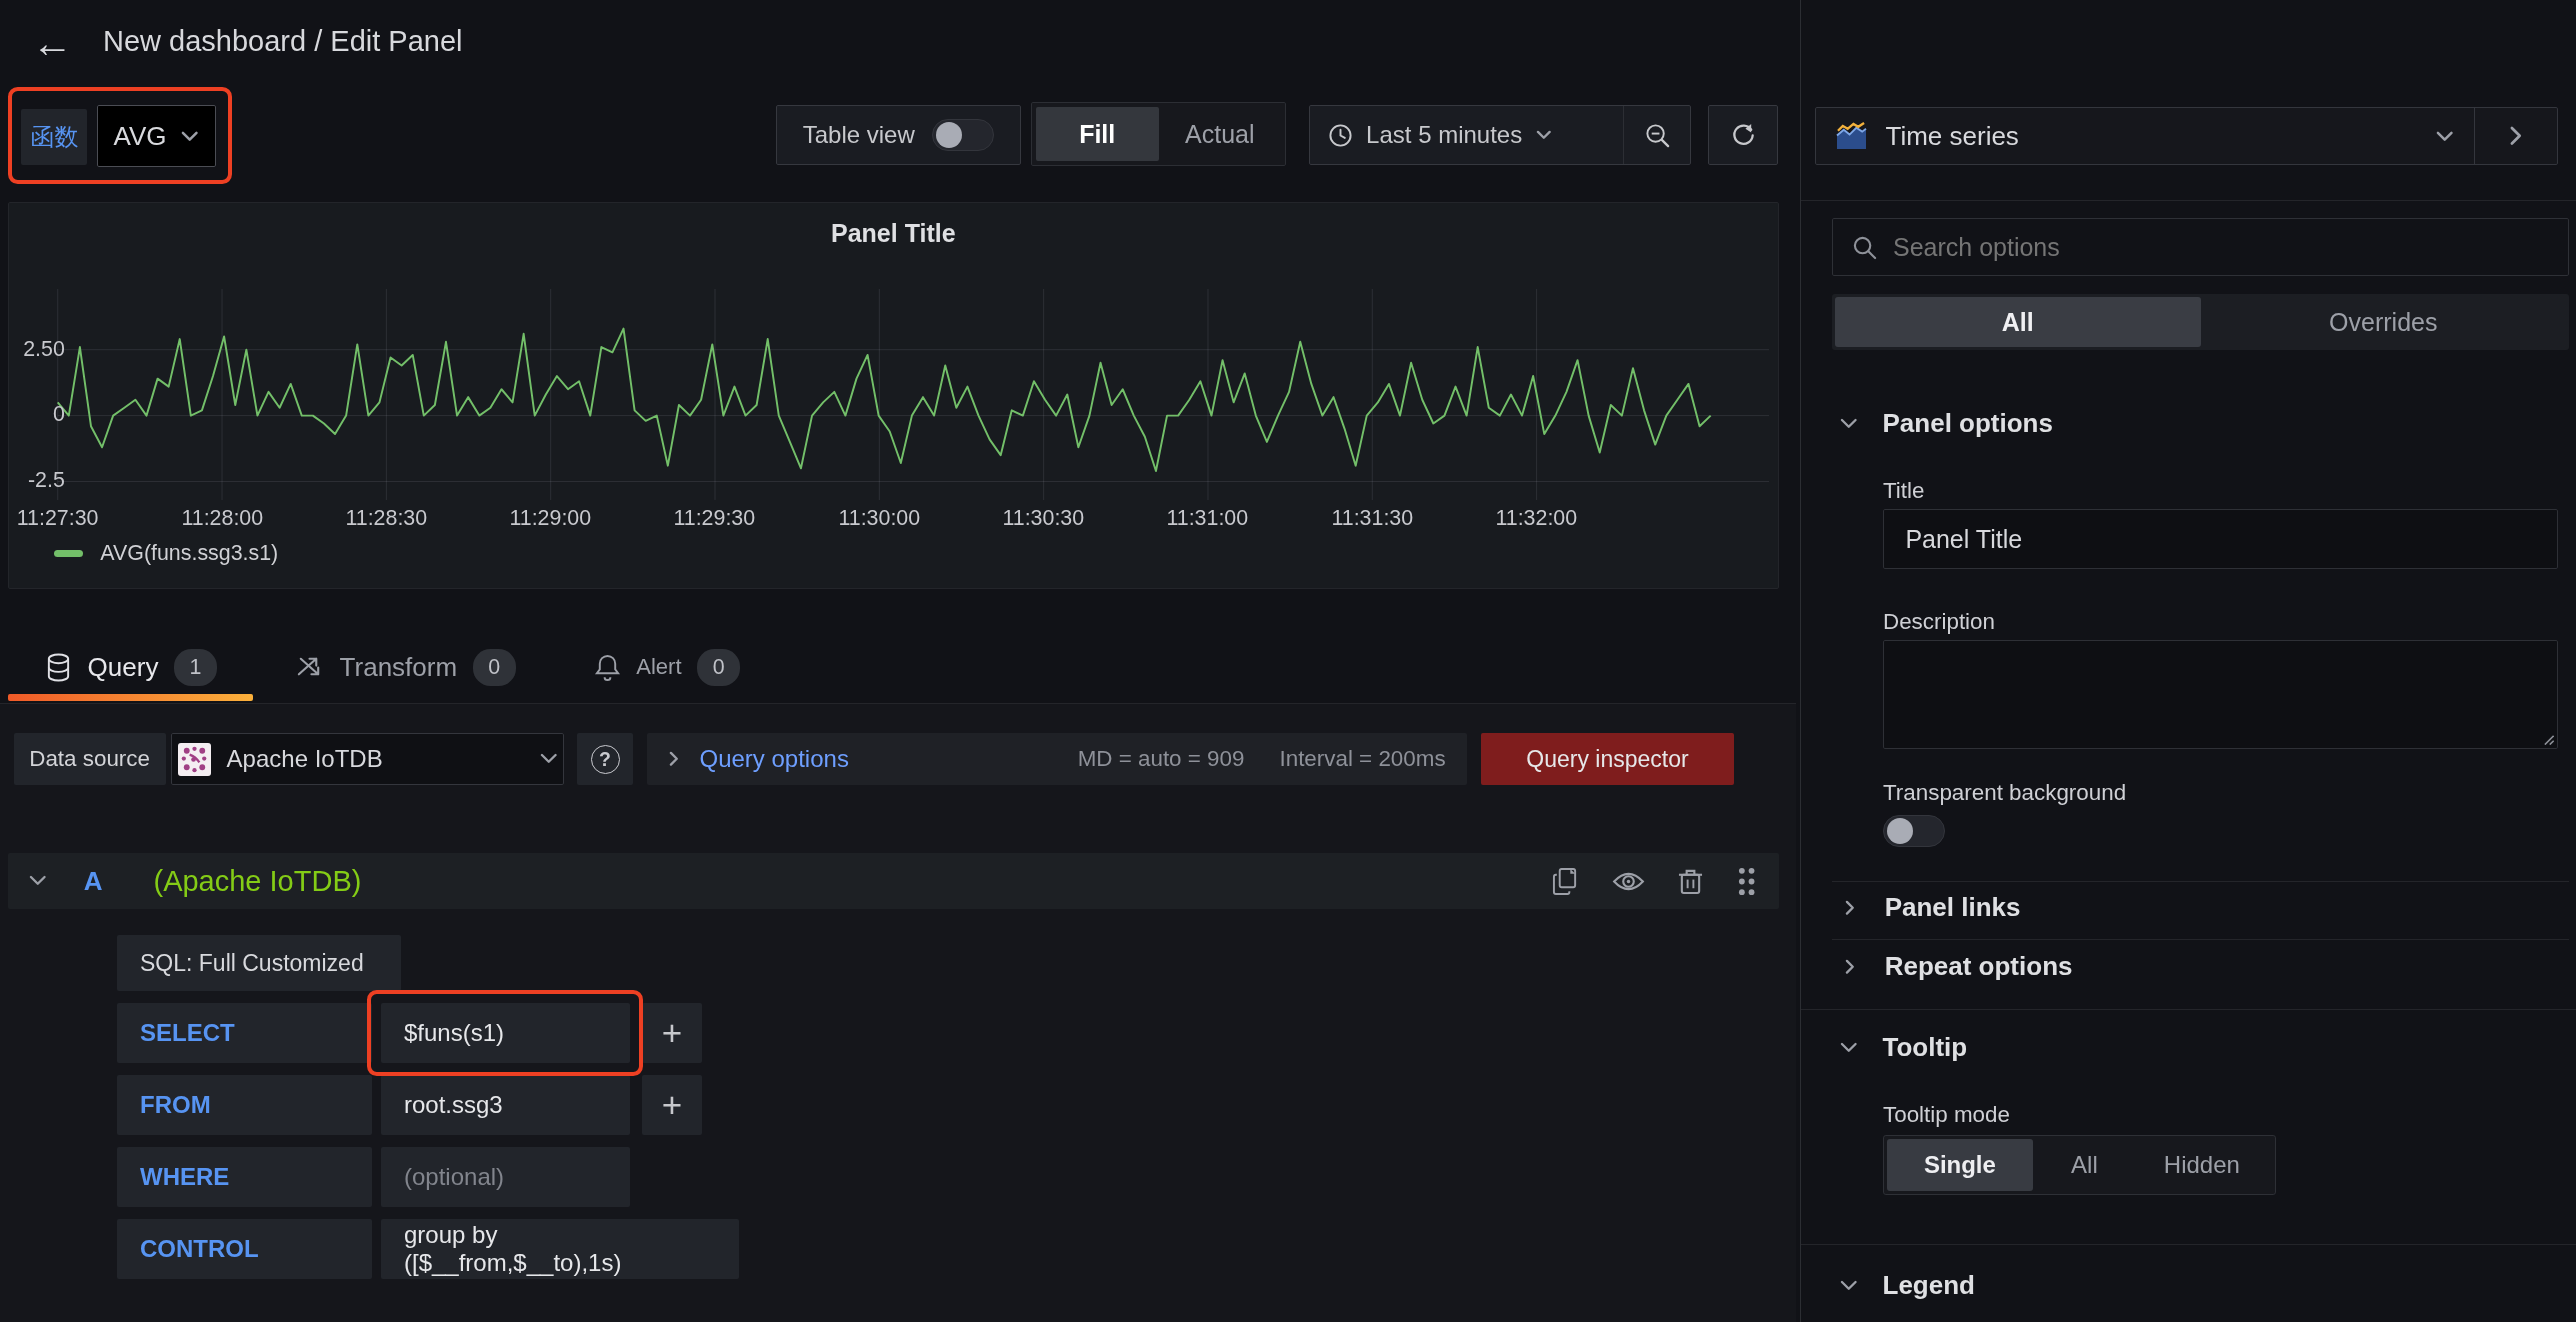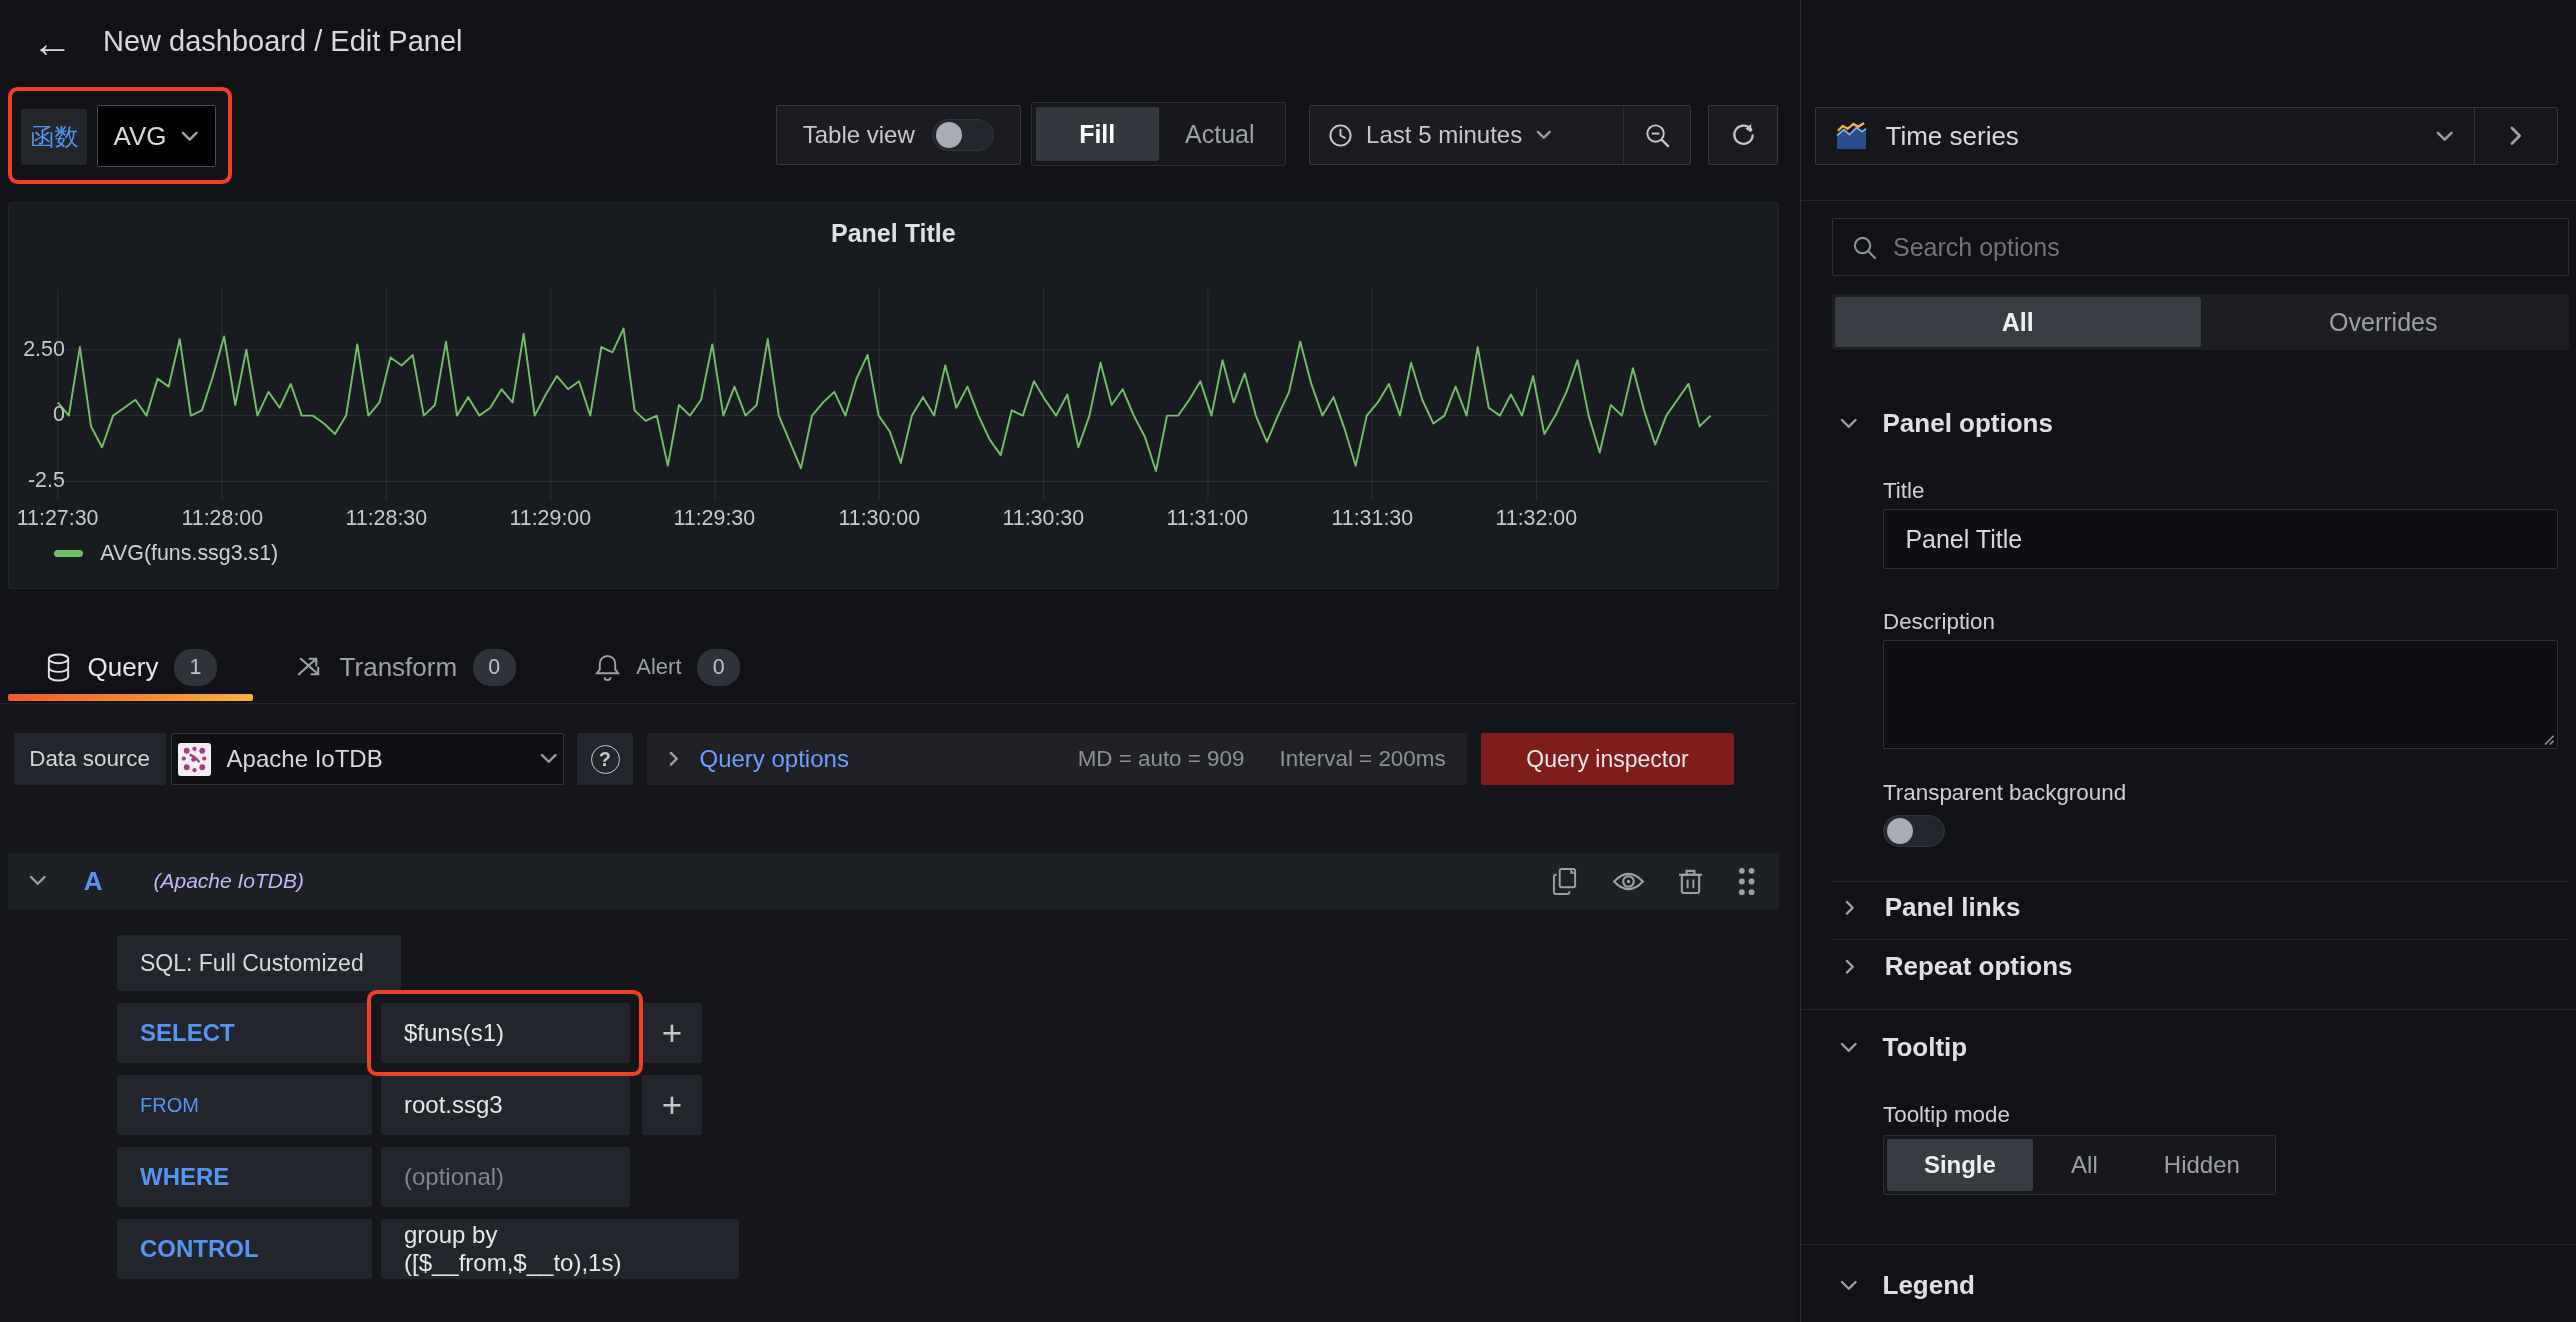--- a/index.html
+++ b/index.html
@@ -210,21 +210,21 @@
   </div>
   <div class="abs row" style="left:1481px;top:733px;width:253px;height:52px;background:#7f1d1d;border-radius:1.9px;justify-content:center;cursor:pointer;">
     <span style="font-size:23px;font-weight:500;color:#e6e7e9;">Query inspector</span>
   </div>
 
   <div class="abs row" style="left:7.8px;top:853px;width:1771px;height:56px;background:#1d2024;border-radius:1.9px;padding:0 21.4px;">
     <svg width="17.5" height="11.7" viewBox="0 0 18 12">
         <polyline points="2,2 9,9 16,2" fill="none" stroke="#9da0a8" stroke-width="2.4" stroke-linecap="round" stroke-linejoin="round"></polyline>
       </svg>
     <span class="blue" style="font-size:26px;font-weight:600;margin-left:37px;">A</span>
-    <span style="font-size:21px;font-style:italic;color:#c4b5fd;margin-left:51px;">(Apache IoTDB)</span>
+    <span style="font-size:29px;color:#84cc16;margin-left:51px;">(Apache IoTDB)</span>
     <div class="row" style="margin-left:auto;gap:33px;">
       <svg width="27" height="29" viewBox="0 0 28 30" style="cursor:pointer;">
         <rect x="8" y="2" width="16" height="19" rx="2" fill="none" stroke="#9da0a8" stroke-width="2"></rect>
         <path d="M 5 8 H 4 a 2 2 0 0 0 -2 2 v 16 a 2 2 0 0 0 2 2 h 12 a 2 2 0 0 0 2 -2 v -1" fill="none" stroke="#9da0a8" stroke-width="2"></path>
         <path d="M 19 2 l 5 5 h -5 z" fill="#9da0a8"></path>
       </svg>
       <svg width="33" height="23" viewBox="0 0 34 24" style="cursor:pointer;">
         <path d="M 2 12 Q 17 -4 32 12 Q 17 28 2 12 z" fill="none" stroke="#9da0a8" stroke-width="2.2"></path>
         <circle cx="17" cy="12" r="5.5" fill="none" stroke="#9da0a8" stroke-width="2.2"></circle>
         <circle cx="17" cy="12" r="1.8" fill="#9da0a8"></circle>
@@ -256,21 +256,21 @@
   </div>
   <div class="abs chip" style="left:381px;top:1003px;width:249px;height:60px;padding:0 23px;cursor:text;">
     <span style="font-size:24px;font-weight:500;color:#e6e7ea;">$funs(s1)</span>
   </div>
   <div class="abs chip" style="left:642px;top:1003px;width:60px;height:60px;justify-content:center;cursor:pointer;">
     <span style="font-size:35px;font-weight:300;color:#c7c8cc;">+</span>
   </div>
   <div class="red-annot" style="left:367px;top:990px;width:276px;height:86px;"></div>
 
   <div class="abs chip" style="left:117px;top:1075px;width:255px;height:60px;padding:0 23px;">
-    <span class="blue" style="font-size:20px;font-weight:400;text-align:right;">FROM</span>
+    <span class="blue" style="font-size:24px;font-weight:700;text-align:right;">FROM</span>
   </div>
   <div class="abs chip" style="left:381px;top:1075px;width:249px;height:60px;padding:0 23px;cursor:text;">
     <span style="font-size:24px;font-weight:500;color:#e6e7ea;">root.ssg3</span>
   </div>
   <div class="abs chip" style="left:642px;top:1075px;width:60px;height:60px;justify-content:center;cursor:pointer;">
     <span style="font-size:35px;font-weight:300;color:#c7c8cc;">+</span>
   </div>
 
   <div class="abs chip" style="left:117px;top:1147px;width:255px;height:60px;padding:0 23px;">
     <span class="blue" style="font-size:24px;font-weight:600;">WHERE</span>

